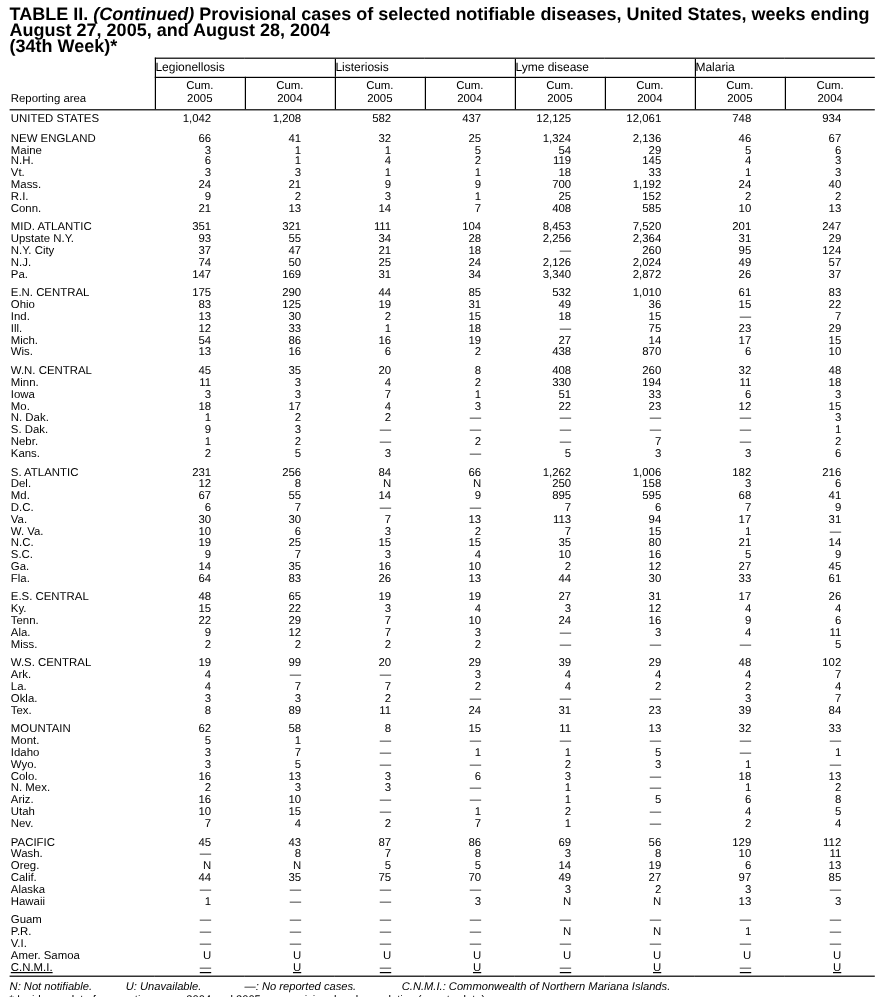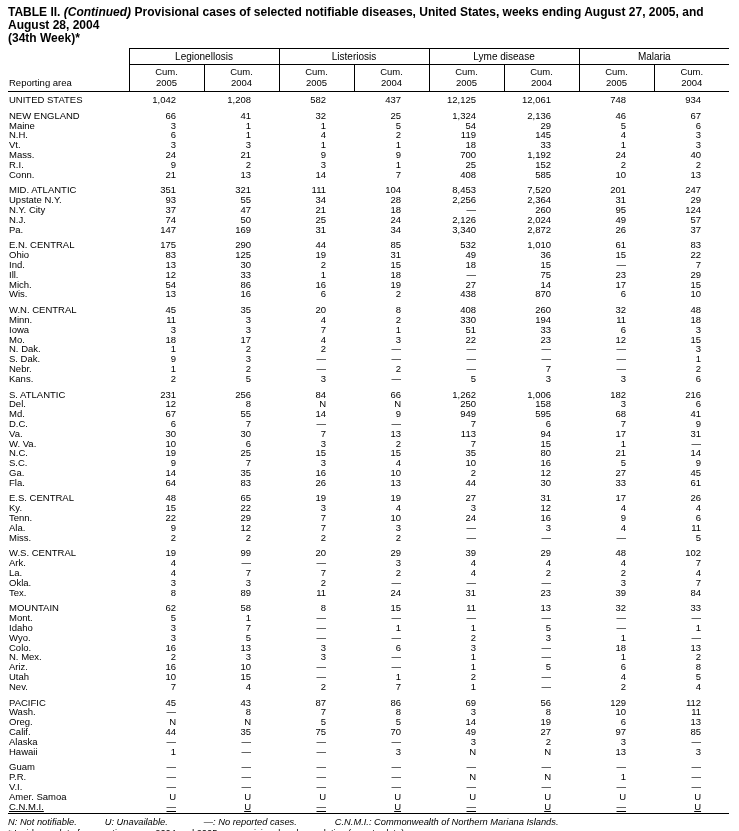--- a/index.html
+++ b/index.html
@@ -1,35 +1,35 @@
 <!DOCTYPE html>
 <html><head>
 <meta charset="utf-8">
 <style>
   html,body { margin:0; padding:0; background:#fff; }
   .page {
     position:relative; width:739px; height:831px; box-sizing:border-box;
     background:#fff; color:#000; padding:6px 10px 0 8px;
     font-family:"Liberation Sans", sans-serif;
   }
-  .title { font-size:12px; font-weight:bold; line-height:13px; }
+  .title { font-size:15px; font-weight:bold; line-height:13px; }
   .title .continued { font-style:italic; }
   table#disease-table {
     border-collapse:collapse; table-layout:fixed; width:721px;
     margin-top:3px; border-bottom:1px solid #000;
   }
   col.c-area { width:121px; }
   col.c-num  { width:75px; }
   th, td { padding:0; font-weight:normal; }
   th.h-area {
     font-size:9.5px; text-align:left; vertical-align:bottom;
     border-bottom:1px solid #000; padding:0 0 3px 1px;
   }
   th.h-group {
-    font-size:10px; text-align:center; height:15px;
+    font-size:10px; text-align:left; height:15px;
     border-left:1px solid #000; border-top:1px solid #000; border-bottom:1px solid #000;
   }
   th.h-cum {
     font-size:9.5px; line-height:10.5px; text-align:center;
     border-left:1px solid #000; border-bottom:1px solid #000;
     padding:2px 0 3px 0;
   }
   td.area {
     font-size:9.5px; line-height:9.8px; white-space:nowrap; overflow:hidden;
     text-align:left; padding-left:1px;
@@ -443,21 +443,21 @@
           <td class="num">158</td>
           <td class="num">3</td>
           <td class="num">6</td>
         </tr>
         <tr>
           <td class="area">Md.</td>
           <td class="num">67</td>
           <td class="num">55</td>
           <td class="num">14</td>
           <td class="num">9</td>
-          <td class="num">949</td>
+          <td class="num">895</td>
           <td class="num">595</td>
           <td class="num">68</td>
           <td class="num">41</td>
         </tr>
         <tr>
           <td class="area">D.C.</td>
           <td class="num">6</td>
           <td class="num">7</td>
           <td class="num">—</td>
           <td class="num">—</td>

